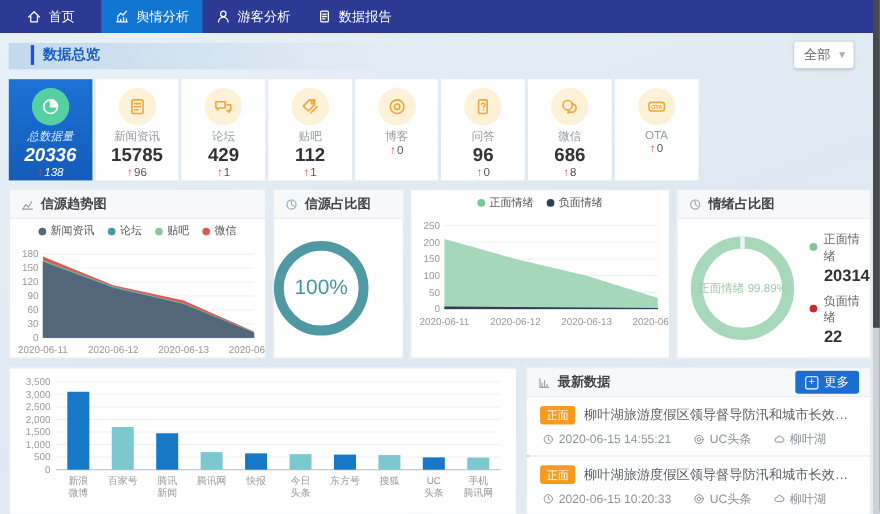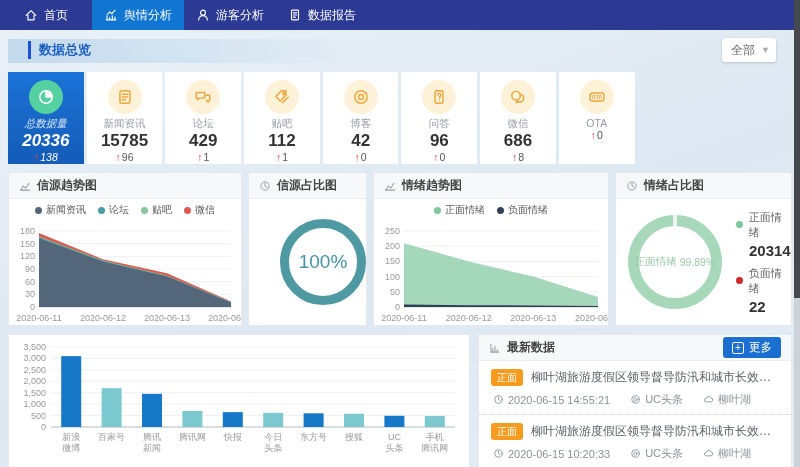--- a/index.html
+++ b/index.html
@@ -59,21 +59,21 @@
   .panel-header .ico svg { width:12px; height:12px; }
   .panel-body { position:relative; flex:1; }
   .panel-body svg.chart { position:absolute; inset:0; }
   .legend-row { position:absolute; top:4px; left:0; right:0; display:flex;
     justify-content:center; gap:12px; font-size:10px; color:#555; z-index:2; }
   .lg { display:inline-flex; align-items:center; gap:4px; cursor:pointer; }
   .lg i { width:7px; height:7px; border-radius:50%; display:inline-block; }
   .tk { font-size:9px; fill:#999; }
 
   
-  .donut-wrap { position:absolute; inset:0; display:flex; align-items:center; justify-content:flex-end; }
+  .donut-wrap { position:absolute; inset:0; display:flex; align-items:center; justify-content:flex-start; }
   .ring1 { width:86px; height:86px; border:9px solid #4f99a3; border-radius:50%;
     display:flex; align-items:center; justify-content:center;
     color:#4496a2; font-size:19px; }
   .donut2-area { position:absolute; inset:0; display:flex; align-items:center; padding-left:12px; }
   .ring2-box { position:relative; width:94px; height:94px; flex:none; }
   .ring2 { width:94px; height:94px; border:11px solid #a8d8ba; border-radius:50%;
     display:flex; align-items:center; justify-content:center; gap:3px;
     color:#9bcbaa; font-size:10.5px; white-space:nowrap; }
   .ring2-gap { position:absolute; top:0; left:calc(50% - 2px); width:4px; height:11px; background:#f1f4f6; }
   .donut-legend { margin-left:14px; font-size:11px; color:#666; }
@@ -227,21 +227,20 @@
         <span class="ico ">
           <svg viewBox="0 0 16 16">
             <g fill="none" stroke="currentColor" stroke-width="1.3" stroke-linecap="round" stroke-linejoin="round">
               <circle cx="8" cy="8" r="5.5"></circle>
               <circle cx="8" cy="8" r="2.2"></circle>
             </g>
           </svg>
         </span>
       </div>
    <div class="stat-label">博客</div>
-   <div class="stat-value">42</div>
    <div class="stat-delta"><span class="up">↑</span>0</div>
  </div>
     <div class="stat-card">
    <div class="icon-circle">
         <span class="ico ">
           <svg viewBox="0 0 16 16">
             <g fill="none" stroke="currentColor" stroke-width="1.3" stroke-linecap="round" stroke-linejoin="round">
               <rect x="4.5" y="2.5" width="7" height="11" rx="1.2"></rect>
               <path d="M6.8 6.2a1.4 1.4 0 1 1 1.8 1.5v1M8.4 10.6h.01"></path>
             </g>
@@ -345,30 +344,20 @@
     <div class="panel-body">
       <div class="donut-wrap">
         <div class="ring1">
           <span>100%</span>
         </div>
       </div>
     </div>
   </div>
 
   <div class="panel">
-    <div class="panel-header">
-      <span class="ico">
-          <svg viewBox="0 0 16 16">
-            <g fill="none" stroke="currentColor" stroke-width="1.4" stroke-linejoin="round">
-              <path d="M1.5 13.5h13M2.5 13l3.5-5 3 3 4.5-7"></path>
-            </g>
-          </svg>
-        </span>
-      <span>情绪趋势图</span>
-    </div>
     <div class="panel-body">
       <div class="legend-row" id="legend2">
           <span class="lg"><i style="background:#7cc79c"></i>正面情绪</span>
           <span class="lg"><i style="background:#2f3f56"></i>负面情绪</span>
         </div>
       <svg class="chart" id="chart2" width="234" height="126" viewBox="0 0 234 126">
           <line x1="30" x2="224" y1="108" y2="108" stroke="#eef1f4"></line>
           <text class="tk" x="26" y="111" text-anchor="end">0</text>
           <line x1="30" x2="224" y1="92.8" y2="92.8" stroke="#eef1f4"></line>
           <text class="tk" x="26" y="95.8" text-anchor="end">50</text>

